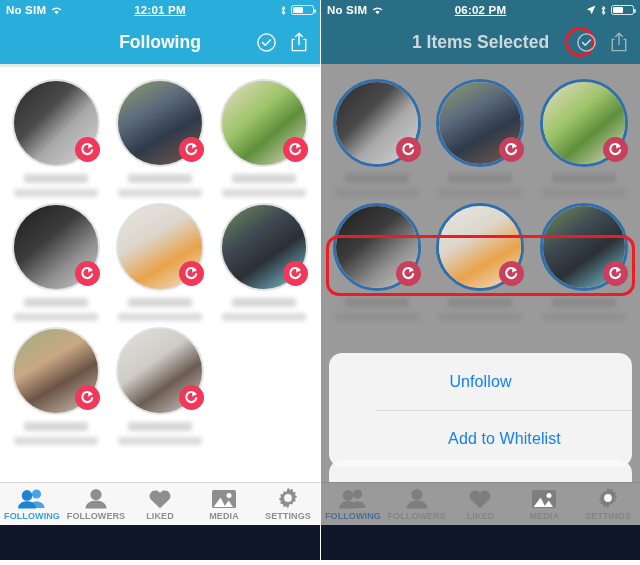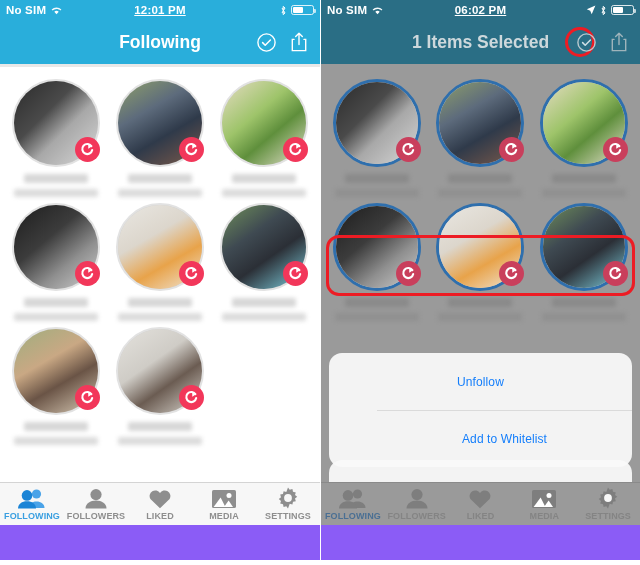--- a/index.html
+++ b/index.html
@@ -4,21 +4,21 @@
 <style>
   * { box-sizing: border-box; margin: 0; padding: 0; }
   html, body {
     width: 640px; height: 565px;
     background: #ffffff;
     font-family: "Liberation Sans", sans-serif;
     overflow: hidden;
   }
   .stage { position: relative; width: 640px; height: 565px; display: flex; }
 
-  .panel { position: relative; width: 320px; height: 560px; overflow: hidden; background: #8b5cf6; }
+  .panel { position: relative; width: 320px; height: 560px; overflow: hidden; background: #0f172a; }
   .panel.right { border-left: 1px solid #ffffff; }
 
   
   .statusbar {
     height: 20px; width: 100%;
     display: flex; align-items: center;
     padding: 0 6px;
     font-size: 11.5px; font-weight: bold; color: #ffffff;
     letter-spacing: .2px;
   }
@@ -117,21 +117,21 @@
   
   .sheet-group {
     position: absolute; left: 8px; right: 8px;
     border-radius: 13px; overflow: hidden;
     background: rgba(249,249,249,0.94);
   }
   .sheet-main { bottom: 58px; }
   .sheet-cancel { bottom: 8px; }
   .sheet-btn {
     height: 57px; display: flex; align-items: center; justify-content: center;
-    font-size: 12px; color: #147efb; letter-spacing: .1px; text-align: right;
+    font-size: 16px; color: #147efb; letter-spacing: .1px; text-align: right;
   }
   .sheet-btn + .sheet-btn { border-top: 1px solid rgba(0,0,0,.10); margin-left: 48px; }
   .sheet-btn.bold { font-weight: bold; }
 
   .redring {
     position: absolute; border: 3.2px solid #ed1c24; border-radius: 50%;
   }
   .redbox {
     position: absolute; border: 3.2px solid #ed1c24; border-radius: 13px;
     pointer-events: none;

